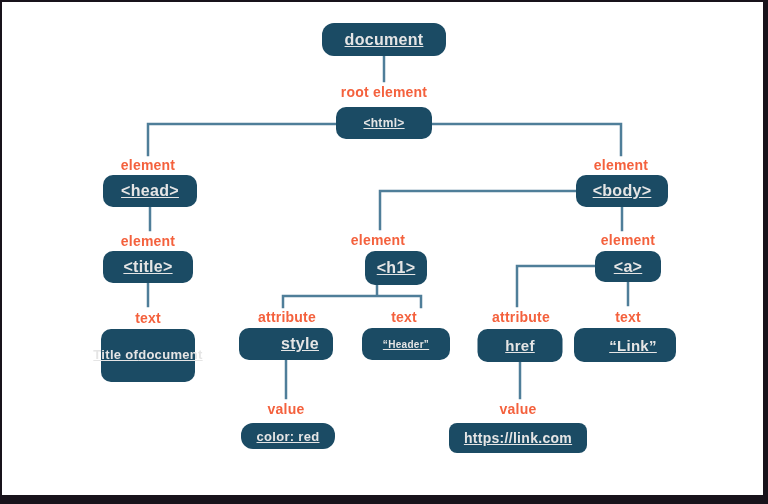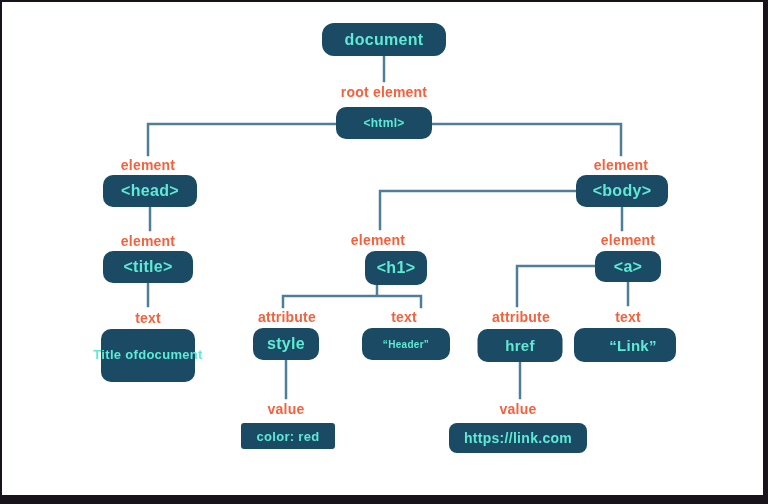--- a/index.html
+++ b/index.html
@@ -15,50 +15,51 @@
     left:2px; top:2px; right:5px; bottom:9px;
     background:#ffffff;
   }
   .layer { position:absolute; left:0; top:0; width:768px; height:504px; }
   svg.wires { position:absolute; left:0; top:0; }
 
   .node {
     position:absolute;
     transform:translateX(-50%);
     background:#1b4b64;
-    color:#5eead4;
+    color:#e5e5e5;
     border-radius:10px;
     display:flex; align-items:center; justify-content:center;
     font-weight:bold;
     white-space:nowrap;
     letter-spacing:0.3px;
+    text-decoration:underline;
   }
   .lbl {
     position:absolute;
     transform:translateX(-50%);
     color:#f4613d;
     font-weight:bold;
     font-size:14px;
     white-space:nowrap;
     letter-spacing:0.2px;
   }
 
   #node-document  { left:384px; top:23px;  width:124px; height:33px; font-size:16px; border-radius:12px; }
   #node-html      { left:384px; top:107px; width:96px;  height:32px; font-size:12px; }
   #node-head      { left:150px; top:175px; width:94px;  height:32px; font-size:16px; }
   #node-title-tag { left:148px; top:251px; width:90px;  height:32px; font-size:16px; }
   #node-title-text{ left:148px; top:329px; width:94px;  height:53px; font-size:13px; flex-direction:row; line-height:1.45; }
   #node-h1        { left:396px; top:251px; width:62px;  height:34px; font-size:16px; }
-  #node-style     { left:286px; top:328px; width:66px;  height:32px; font-size:16px; }
+  #node-style     { left:286px; top:328px; width:66px;  height:32px; font-size:16px;padding-left:28px; }
   #node-header    { left:406px; top:328px; width:88px;  height:32px; font-size:10px; }
   #node-body      { left:622px; top:175px; width:92px;  height:32px; font-size:16px; }
   #node-a         { left:628px; top:251px; width:66px;  height:31px; font-size:16px; }
   #node-href      { left:520px; top:329px; width:85px;  height:33px; font-size:15px; }
   #node-link      { left:625px; top:328px; width:86px;  height:34px; font-size:15px;padding-left:16px; }
-  #node-color-red { left:288px; top:423px; width:94px;  height:26px; font-size:13px; border-radius:3px; }
+  #node-color-red { left:288px; top:423px; width:94px;  height:26px; font-size:13px; border-radius:12px; }
   #node-link-url  { left:518px; top:423px; width:138px; height:30px; font-size:14px; border-radius:8px; }
 
   #lbl-root       { left:384px; top:84px;  }
   #lbl-head       { left:148px; top:157px; }
   #lbl-title      { left:148px; top:233px; }
   #lbl-title-text { left:148px; top:310px; }
   #lbl-h1         { left:378px; top:232px; }
   #lbl-style      { left:287px; top:309px; }
   #lbl-header     { left:404px; top:309px; }
   #lbl-value-style{ left:286px; top:401px; }

